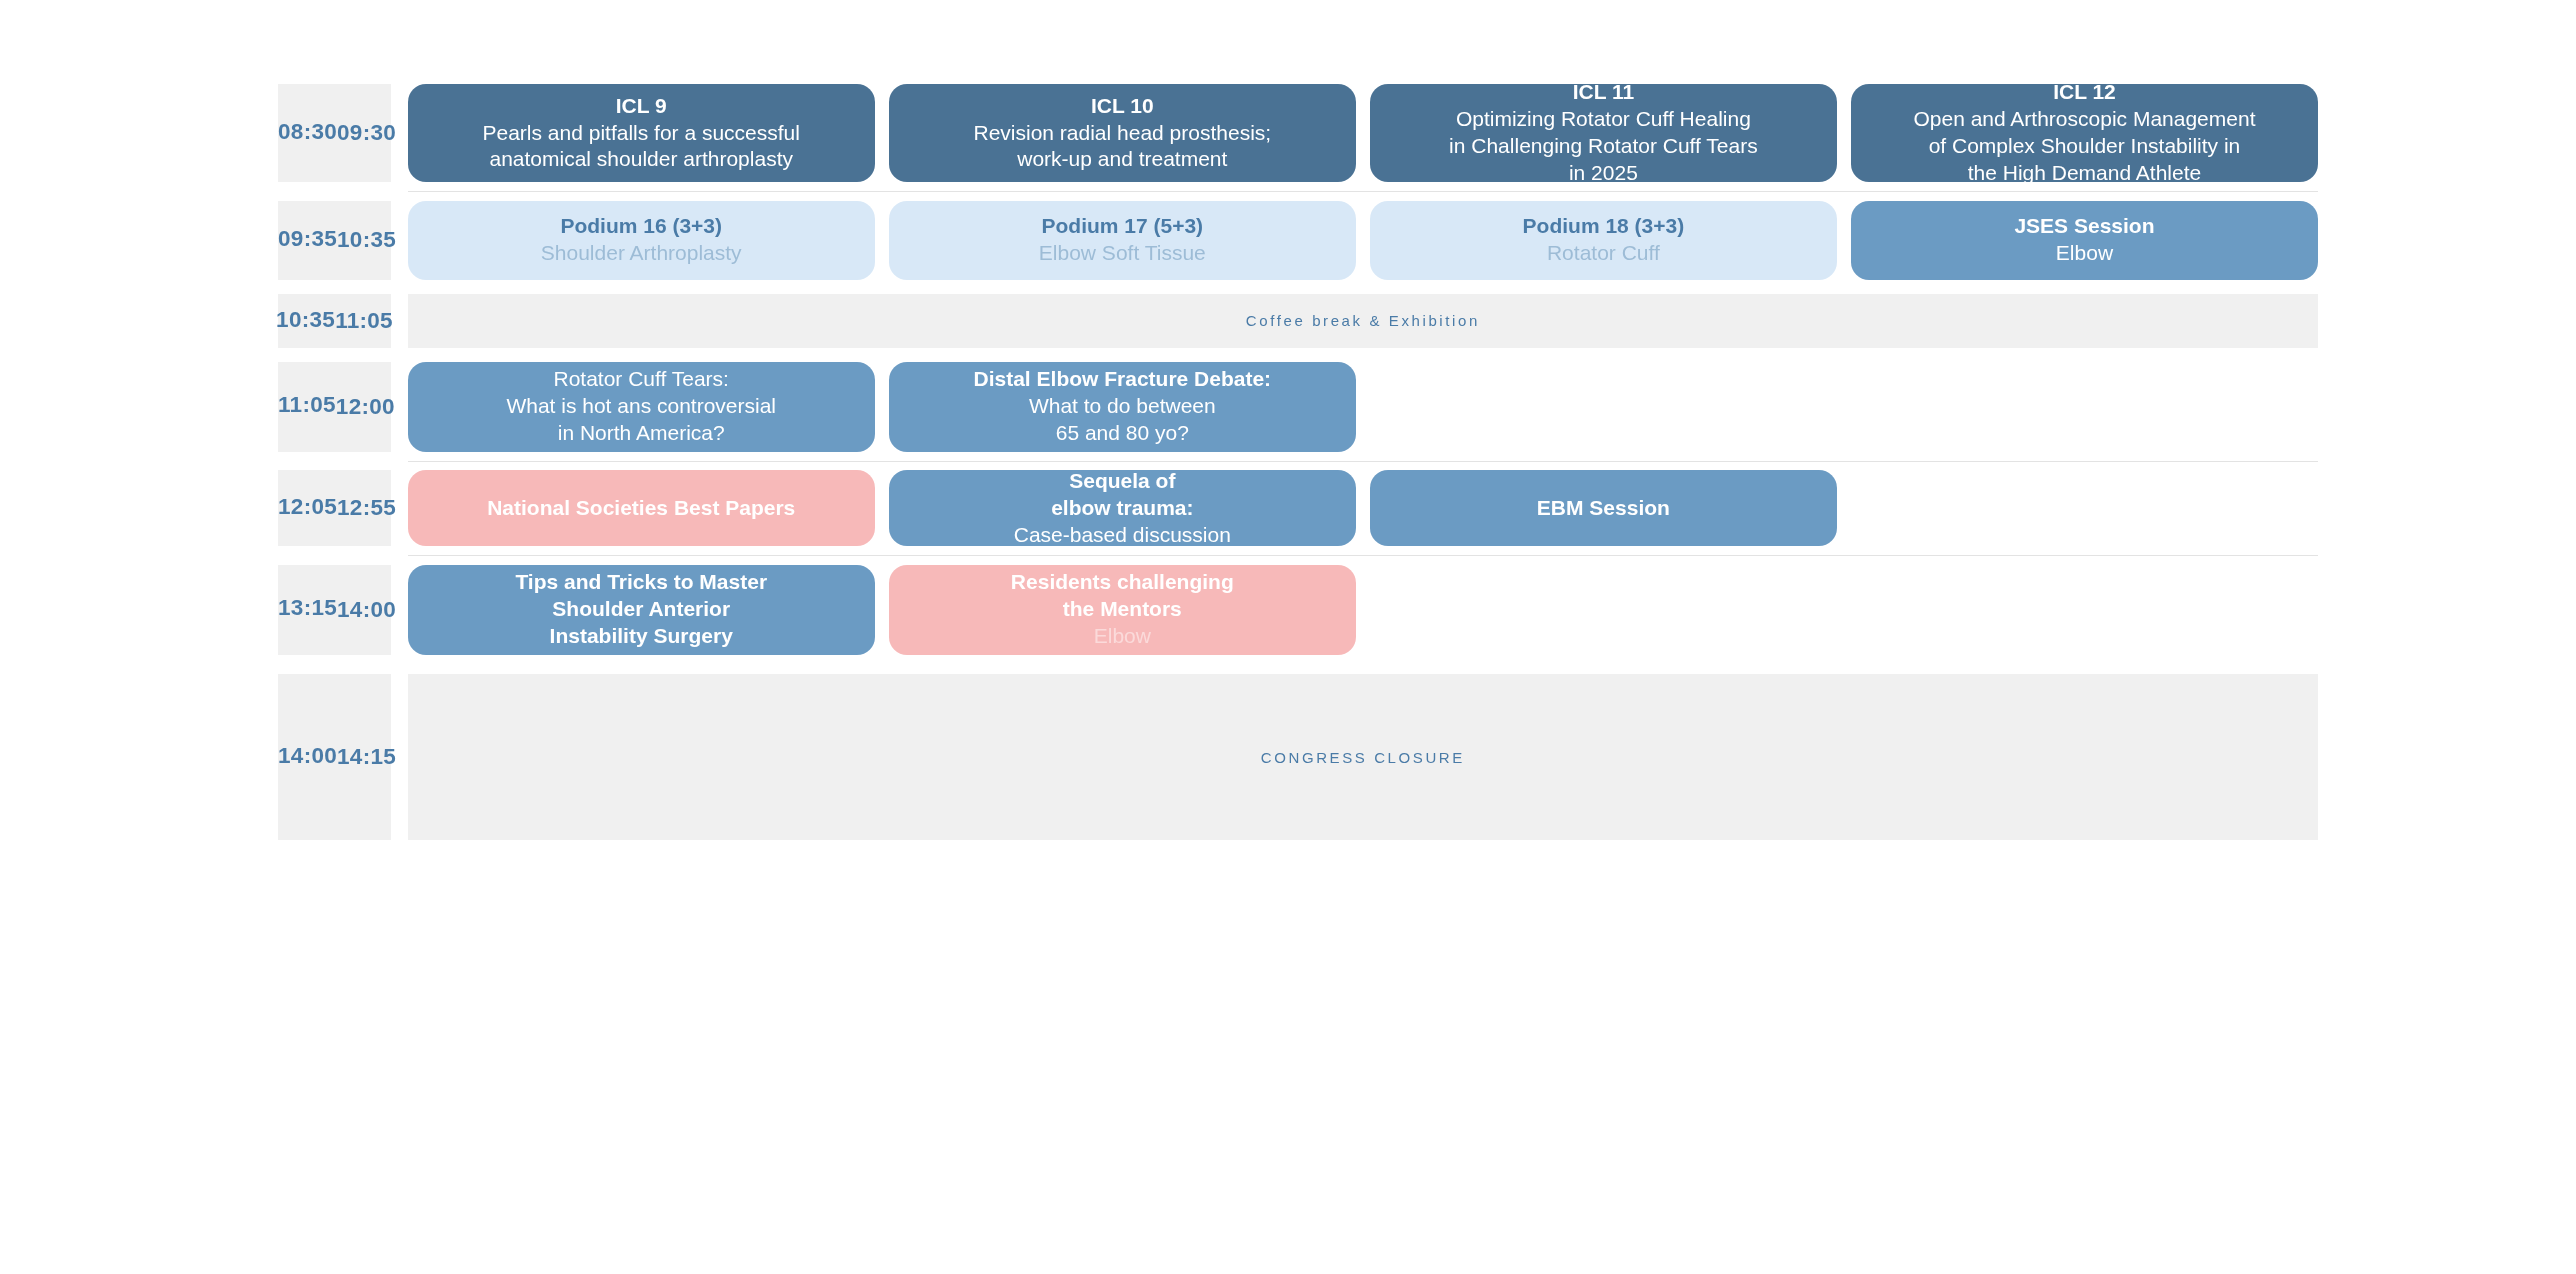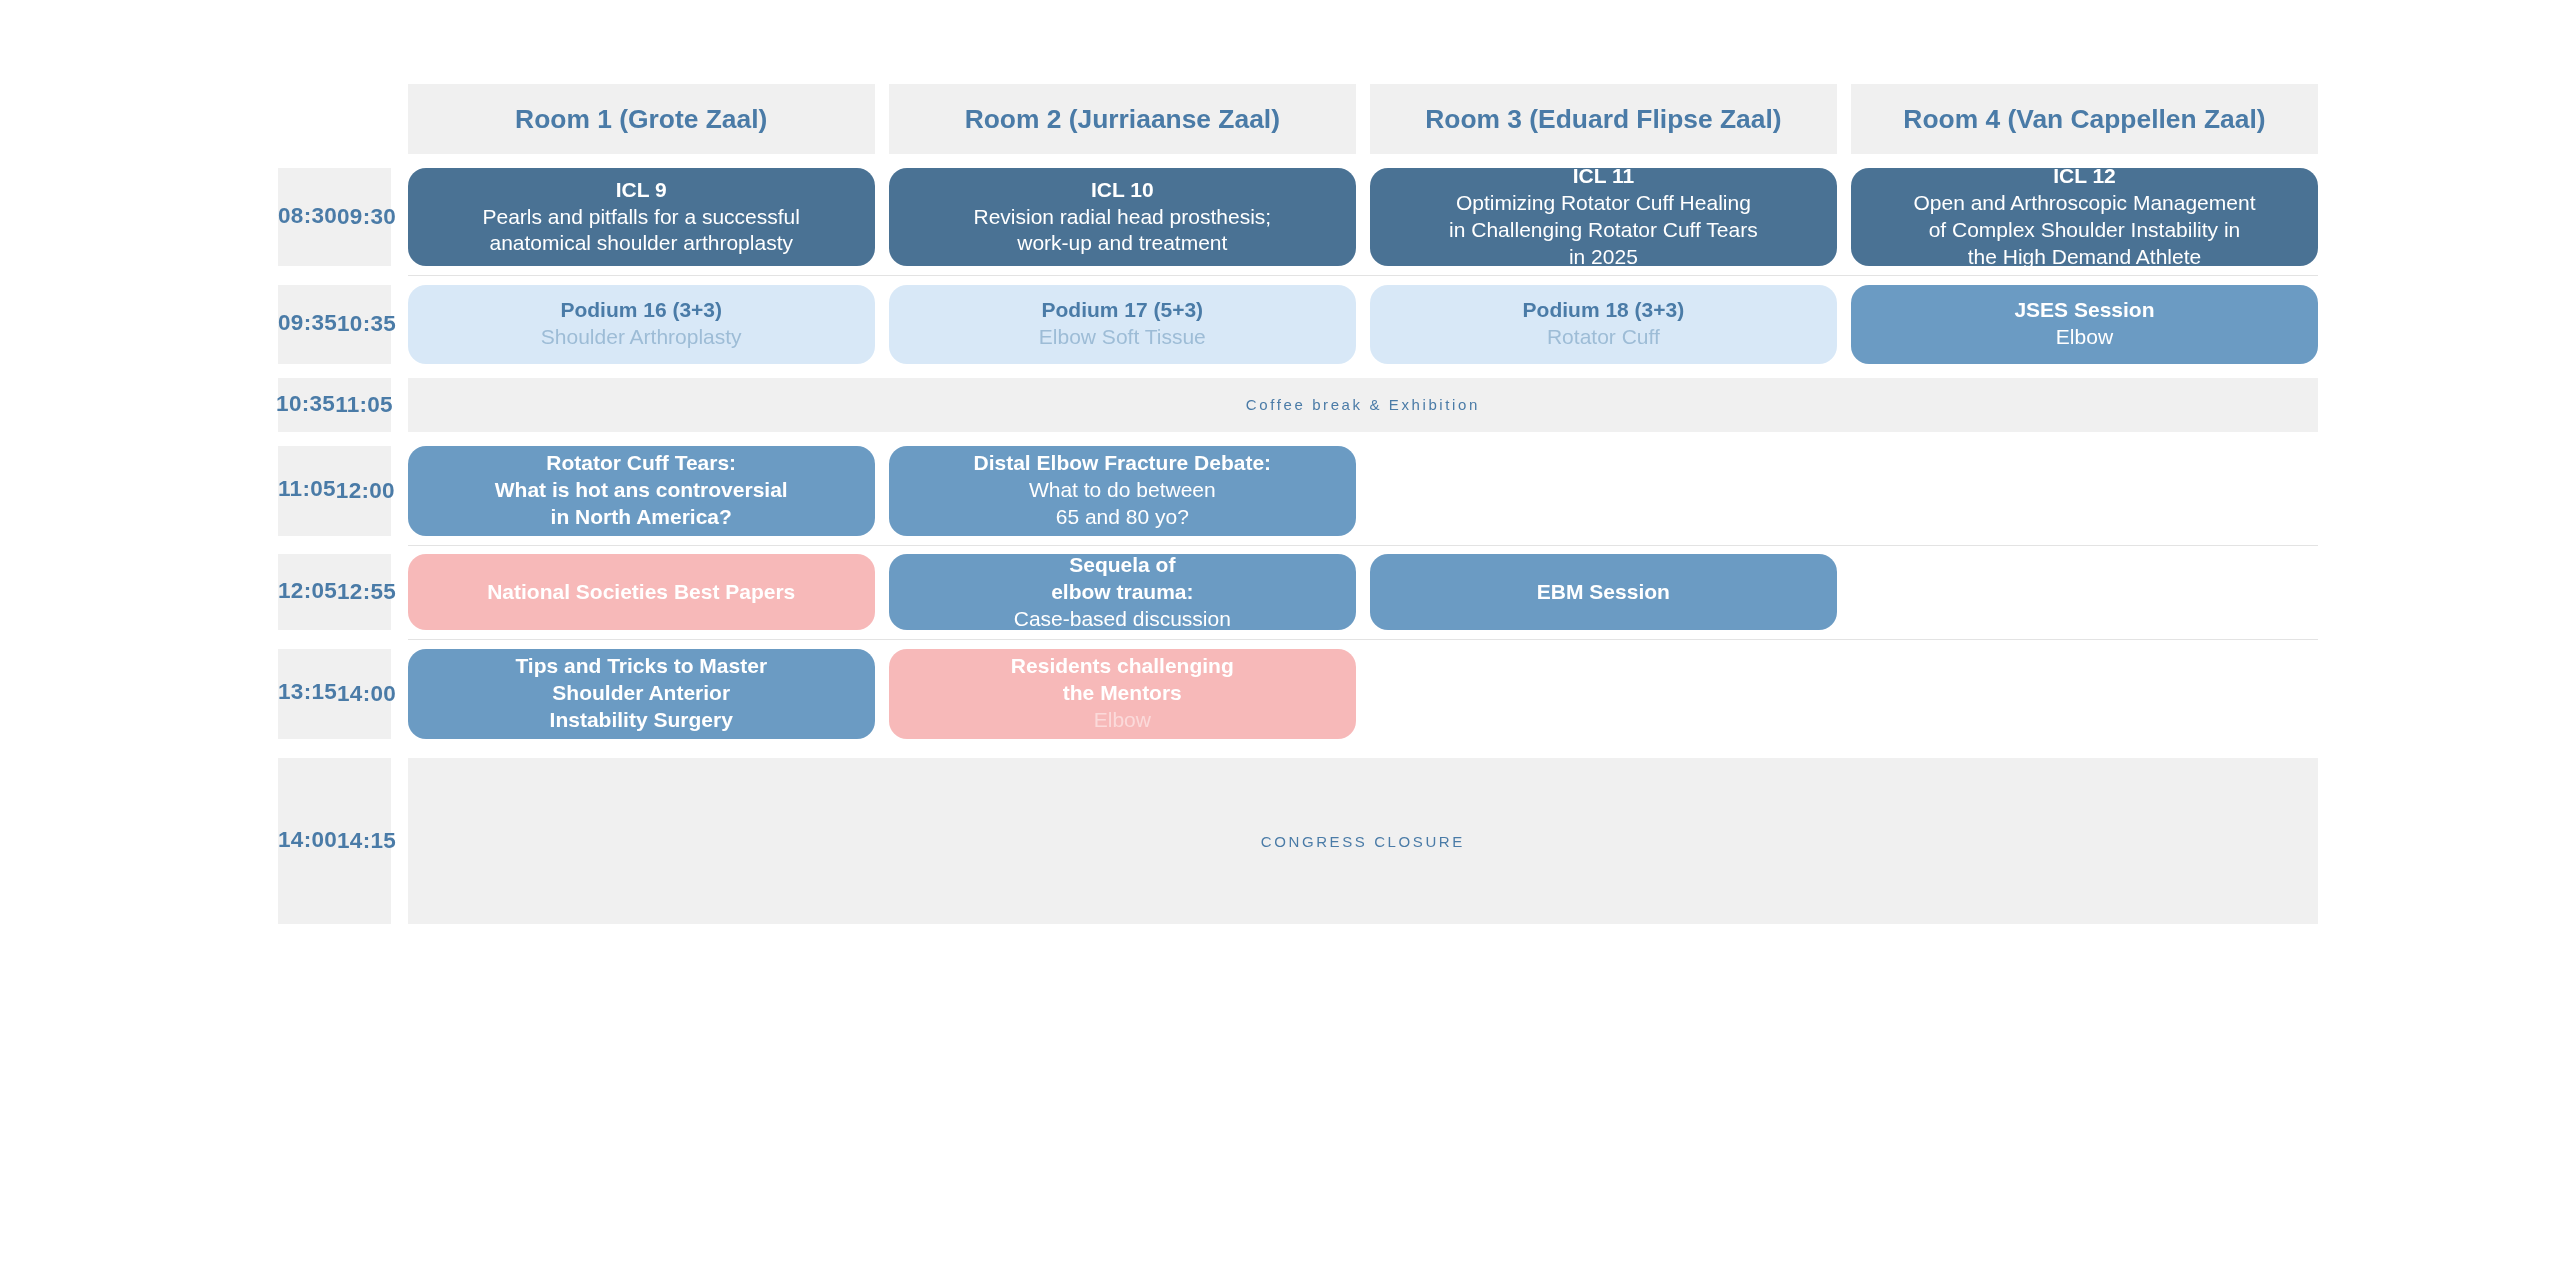--- a/index.html
+++ b/index.html
@@ -135,37 +135,20 @@
   }
   .spacer-sm { height: 9px; }
   .spacer-md { height: 14px; }
   .spacer-lg { height: 19.3px; }
 </style>
 </head>
 <body>
 
 <div class="schedule">
 
-  <div class="row header-row">
-    <div class="gutter transparent"></div>
-    <div class="cols">
-      <div class="col">
-        <div class="room-head">Room 1 (Grote Zaal)</div>
-      </div>
-      <div class="col">
-        <div class="room-head">Room 2 (Jurriaanse Zaal)</div>
-      </div>
-      <div class="col">
-        <div class="room-head">Room 3 (Eduard Flipse Zaal)</div>
-      </div>
-      <div class="col">
-        <div class="room-head">Room 4 (Van Cappellen Zaal)</div>
-      </div>
-    </div>
-  </div>
 
   <div class="row" style="height:98px">
     <div class="gutter spread">
       <span class="t1">08:30</span>
       <span class="t2">09:30</span>
     </div>
     <div class="cols">
       <div class="col">
         <div class="card c-darkblue">
           <span class="title">ICL 9</span>
@@ -245,21 +228,21 @@
   <div class="spacer-md"></div>
 
   <div class="row" style="height:90px">
     <div class="gutter spread">
       <span class="t1">11:05</span>
       <span class="t2">12:00</span>
     </div>
     <div class="cols">
       <div class="col">
         <div class="card c-midblue">
-          <span class="title" style="font-weight: bold;">Rotator Cuff Tears:<br>What is hot ans controversial<br>in North America?</span>
+          <span class="title" style="font-weight: normal;">Rotator Cuff Tears:<br>What is hot ans controversial<br>in North America?</span>
 
         </div>
       </div>
       <div class="col">
         <div class="card c-midblue">
           <span class="title">Distal Elbow Fracture Debate:</span>
           <span class="sub">What to do between<br>65 and 80 yo?</span>
         </div>
       </div>
       <div class="col">

